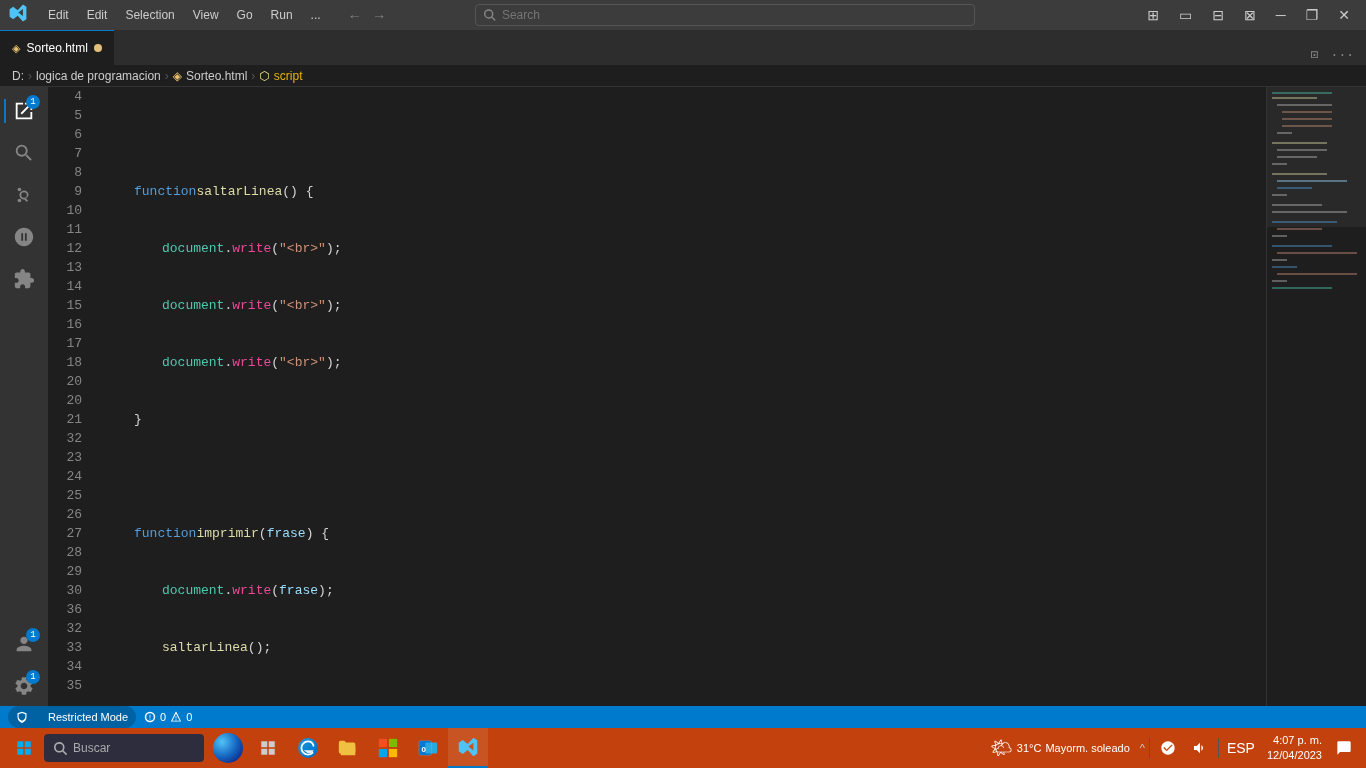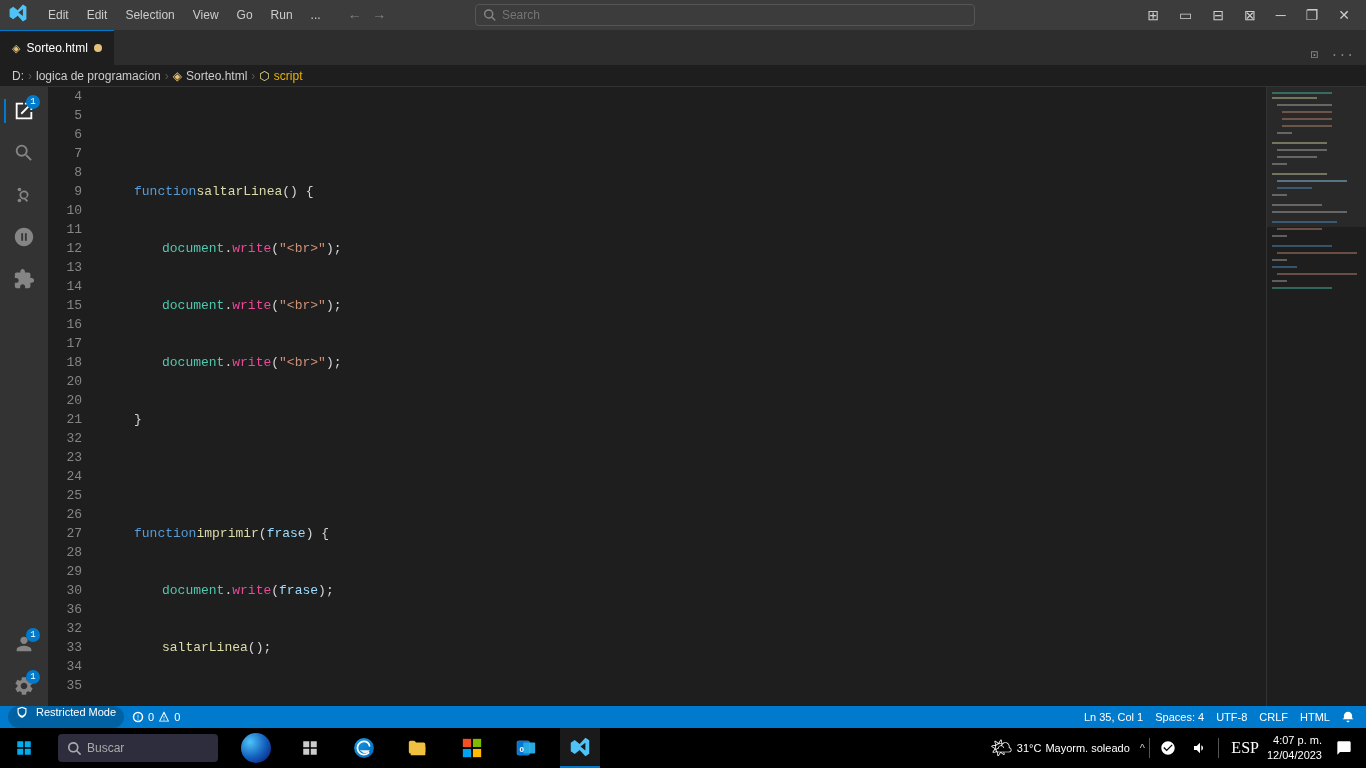--- a/index.html
+++ b/index.html
@@ -496,62 +496,40 @@
           <rect x="5" y="193" width="15" height="2" fill="#d4d4d4" opacity="0.6"></rect>
           <rect x="5" y="200" width="60" height="2" fill="#4ec9b0" opacity="0.7"></rect>
         </svg>
       </div>
     </div>
   </div>
 </div>
 
 <div id="statusbar" style="position:absolute; bottom:40px; left:0; right:0; height:22px; background:#007acc; display:flex; align-items:center; padding:0 8px; font-size:11px; font-family:'Segoe UI',sans-serif; color:#fff; gap:0;">
   <div class="status-left" style="display:flex;align-items:center;gap:0;">
-    <div class="status-item" style="display:flex;align-items:flex-start;gap:8px;padding:0 8px;background:rgba(0,0,0,0.2);border-radius:11px;">
+    <div class="status-item" style="display:flex;align-items:center;gap:20px;padding:0 8px;background:rgba(0,0,0,0.2);border-radius:11px;">
       <svg width="12" height="12" viewBox="0 0 16 16" fill="white">
           <path d="M8 1L2 3v5c0 3.55 2.54 6.87 6 7.93C11.46 14.87 14 11.55 14 8V3L8 1zm0 11.99C5.45 12.17 3.5 9.84 3.5 8V4.3l4.5-1.5 4.5 1.5V8c0 1.84-1.95 4.17-4.5 4.99z"></path>
         </svg>
       <span>Restricted Mode</span>
     </div>
     <div class="status-item" style="display:flex;align-items:center;gap:4px;padding:0 8px;">
       <svg width="12" height="12" viewBox="0 0 16 16" fill="white">
           <path d="M8 1a7 7 0 1 0 0 14A7 7 0 0 0 8 1zm0 2a5 5 0 1 1 0 10A5 5 0 0 1 8 3zm-.5 2v4h1V5h-1zm0 5v1.5h1V10h-1z"></path>
         </svg>
       <span>0</span>
       <svg width="12" height="12" viewBox="0 0 16 16" fill="white">
           <path d="M7.56 1h.88L14.8 14H1.2L7.56 1zM8 3.5L3 13h10L8 3.5zM7.5 7v3h1V7h-1zm0 4v1.5h1V11h-1z"></path>
         </svg>
       <span>0</span>
     </div>
   </div>
-  <div class="status-right" style="margin-left:auto;display:flex;align-items:center;gap:4px;">
-    <div class="status-item">
-      <span>Ln 35, Col 1</span>
-    </div>
-    <div class="status-item">
-      <span>Spaces: 4</span>
-    </div>
-    <div class="status-item">
-      <span>UTF-8</span>
-    </div>
-    <div class="status-item">
-      <span>CRLF</span>
-    </div>
-    <div class="status-item">
-      <span>HTML</span>
-    </div>
-    <div class="status-item">
-      <svg width="12" height="12" viewBox="0 0 16 16" fill="white">
-          <path d="M8 1a5.5 5.5 0 0 0-5.5 5.5v3.5H1v1h14v-1h-1.5V6.5A5.5 5.5 0 0 0 8 1zM8 15a2 2 0 0 1-2-2h4a2 2 0 0 1-2 2z"></path>
-        </svg>
-    </div>
-  </div>
 </div>
 
-<div id="taskbar" style="position:absolute;bottom:0;left:0;right:0;height:40px;background:#000000;display:flex;align-items:center;padding:12px 4px;gap:14px;">
+<div id="taskbar" style="position:absolute;bottom:0;left:0;right:0;height:40px;background:#c2410c;display:flex;align-items:center;padding:12px 4px;gap:0;">
   <div id="start-btn" style="width:40px;height:40px;display:flex;align-items:center;justify-content:center;cursor:pointer;">
     <svg width="18" height="18" viewBox="0 0 24 24">
       <path d="M3 3h8v8H3z" fill="#00adef"></path>
       <path d="M13 3h8v8h-8z" fill="#00adef"></path>
       <path d="M3 13h8v8H3z" fill="#00adef"></path>
       <path d="M13 13h8v8h-8z" fill="#00adef"></path>
     </svg>
   </div>
 
   <div id="search-taskbar" style="height:28px;background:#2d2d3e;border-radius:4px;display:flex;align-items:center;padding:0 10px;gap:6px;min-width:160px;color:#aaa;font-size:12px;font-family:'Segoe UI',sans-serif;">
@@ -637,21 +615,21 @@
     </div>
 
     <div class="taskbar-app" style="width:28px;height:40px;">
       <svg width="16" height="16" viewBox="0 0 24 24" fill="white">
           <path d="M3 9v6h4l5 5V4L7 9H3zm13.5 3c0-1.77-1.02-3.29-2.5-4.03v8.05c1.48-.73 2.5-2.25 2.5-4.02z"></path>
         </svg>
     </div>
 
     <div style="width:1px;height:20px;background:#555;"></div>
 
-    <div class="taskbar-app" style="width:36px;height:40px;font-family:Liberation Serif, serif;font-size:16px;color:white;justify-content:flex-end;">
+    <div class="taskbar-app" style="width:36px;height:40px;font-family:Liberation Sans, sans-serif;font-size:14px;color:white;justify-content:center;">
       <span>ESP</span>
     </div>
 
     <div id="clock" style="text-align:right;line-height:1.4;padding:0 4px;cursor:pointer;font-family:'Segoe UI',sans-serif;">
       <div>4:07 p. m.</div>
       <div>12/04/2023</div>
     </div>
 
     <div class="taskbar-app" style="width:28px;height:40px;">
       <svg width="16" height="16" viewBox="0 0 24 24" fill="white">

